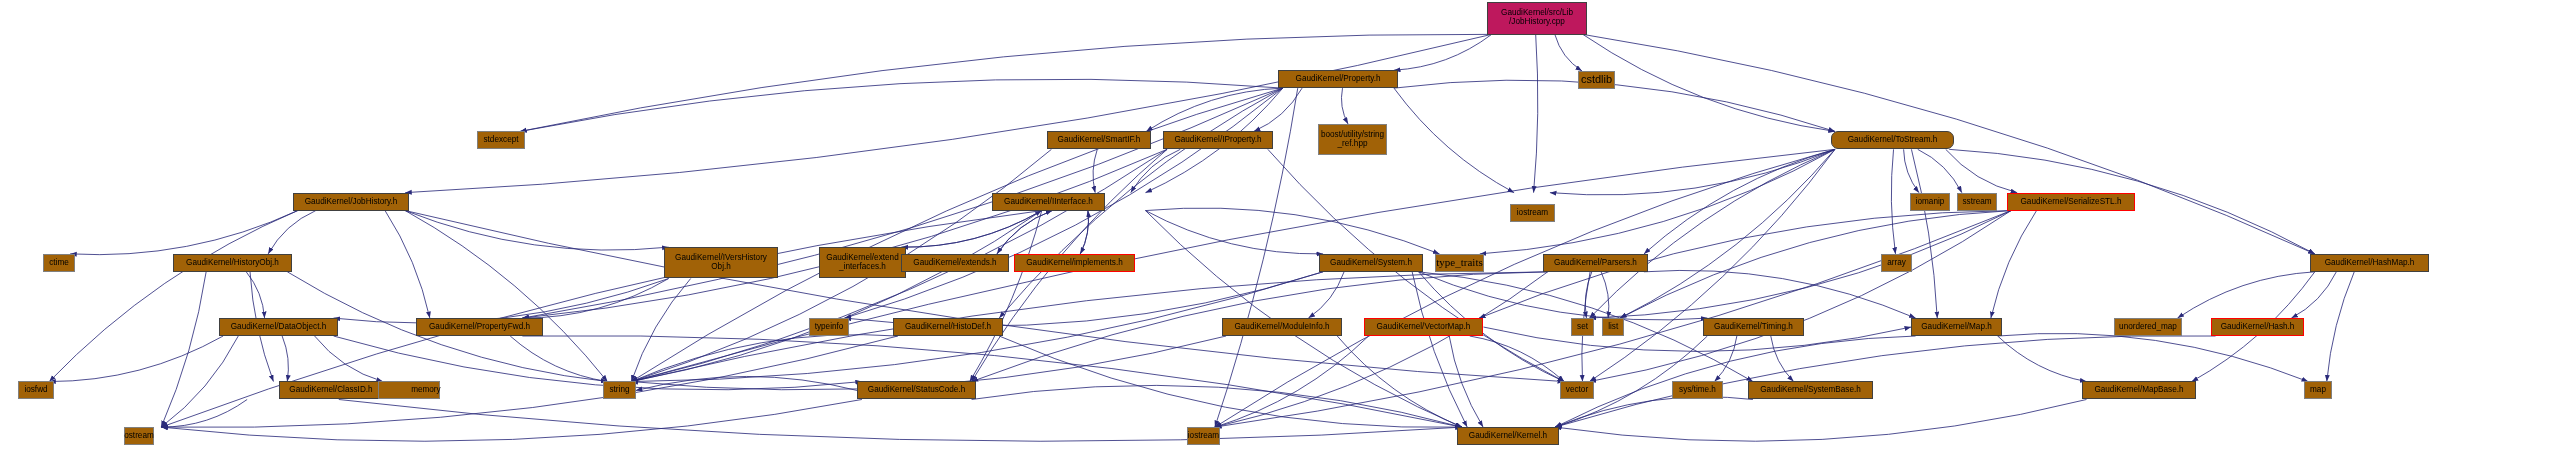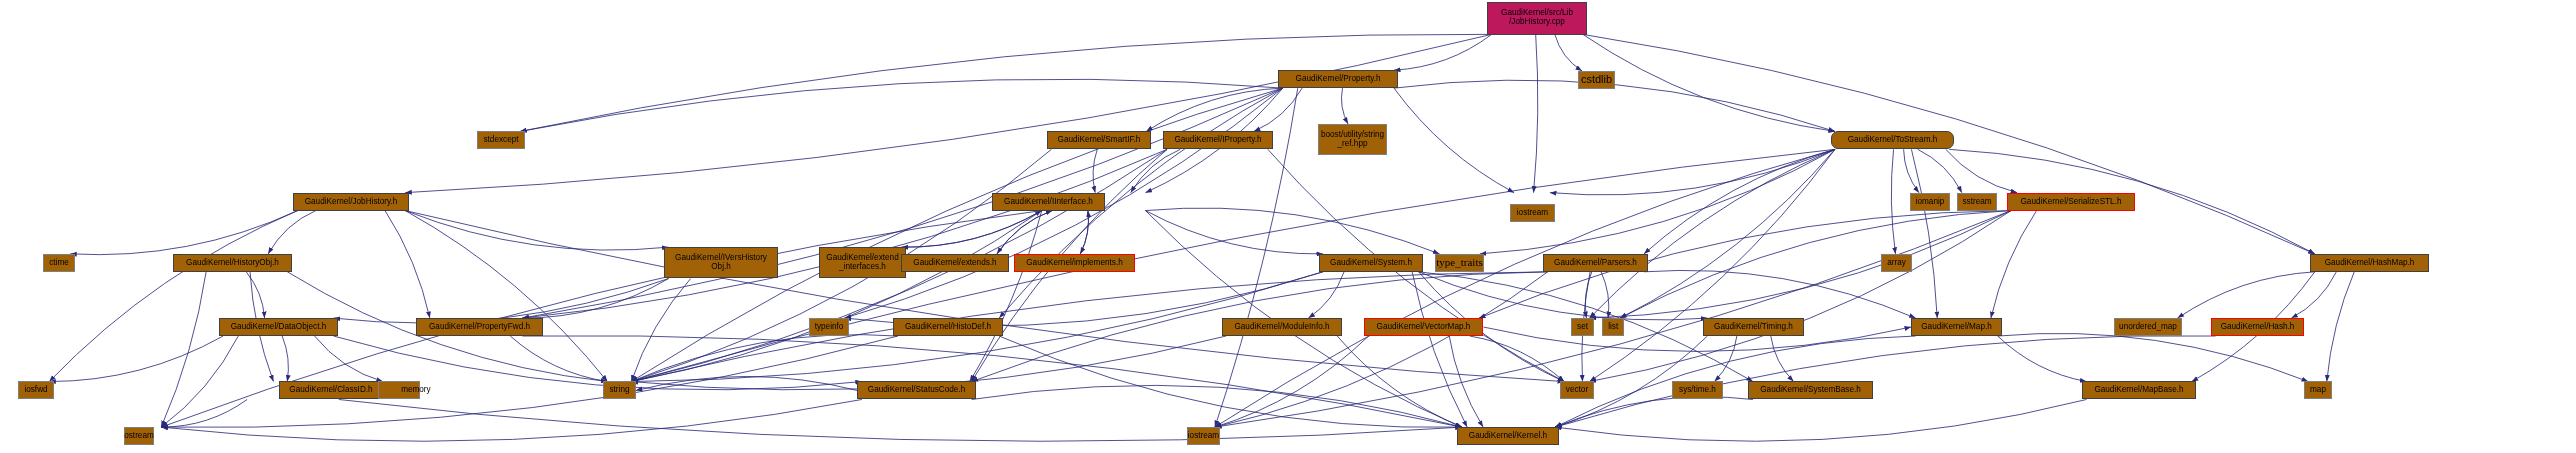--- a/index.html
+++ b/index.html
@@ -184,21 +184,21 @@
       <div class="node lib" style="left: 1222px; top: 318px; width: 120px; height: 18px; font-size: 8.2px;">GaudiKernel/ModuleInfo.h</div>
       <div class="node red" style="left: 1364px; top: 318px; width: 119px; height: 18px; font-size: 8.2px;">GaudiKernel/VectorMap.h</div>
       <div class="node" style="left: 1571px; top: 318px; width: 23px; height: 18px; font-size: 8.2px;">set</div>
       <div class="node" style="left: 1602px; top: 318px; width: 22.4px; height: 18px; font-size: 8.2px;">list</div>
       <div class="node lib" style="left: 1703px; top: 318px; width: 101px; height: 18px; font-size: 8.2px;">GaudiKernel/Timing.h</div>
       <div class="node lib" style="left: 1911px; top: 318px; width: 91px; height: 18px; font-size: 8.2px;">GaudiKernel/Map.h</div>
       <div class="node" style="left: 2114px; top: 318px; width: 68px; height: 18px; font-size: 8.2px;">unordered_map</div>
       <div class="node red" style="left: 2211px; top: 318px; width: 93px; height: 18px; font-size: 8.2px;">GaudiKernel/Hash.h</div>
       <div class="node" style="left: 18px; top: 381px; width: 36px; height: 18px; font-size: 8.2px;">iosfwd</div>
       <div class="node lib" style="left: 239px; top: 381px; width: 104px; height: 18px; font-size: 8.2px; margin-left: 40px;">GaudiKernel/ClassID.h</div>
-      <div class="node" style="left: 378px; top: 381px; width: 42px; height: 18px; font-size: 8.2px; padding-left: 36px;">memory</div>
+      <div class="node" style="left: 378px; top: 381px; width: 62px; height: 18px; font-size: 8.2px; padding-left: 36px;">memory</div>
       <div class="node" style="left: 603px; top: 381px; width: 33px; height: 18px; font-size: 8.2px;">string</div>
       <div class="node lib" style="left: 857px; top: 381px; width: 119px; height: 18px; font-size: 8.2px;">GaudiKernel/StatusCode.h</div>
       <div class="node" style="left: 1560px; top: 381px; width: 34px; height: 18px; font-size: 8.2px;">vector</div>
       <div class="node" style="left: 1672px; top: 381px; width: 51px; height: 18px; font-size: 8.2px;">sys/time.h</div>
       <div class="node lib" style="left: 1748px; top: 381px; width: 125px; height: 18px; font-size: 8.2px;">GaudiKernel/SystemBase.h</div>
       <div class="node lib" style="left: 2082px; top: 381px; width: 114px; height: 18px; font-size: 8.2px;">GaudiKernel/MapBase.h</div>
       <div class="node" style="left: 2304px; top: 381px; width: 28px; height: 18px; font-size: 8.2px;">map</div>
       <div class="node" style="left: 124px; top: 427px; width: 30px; height: 18px; font-size: 8.2px;">ostream</div>
       <div class="node" style="left: 1187px; top: 427px; width: 33px; height: 18px; font-size: 8.2px;">iostream</div>
       <div class="node lib" style="left: 1457px; top: 427px; width: 102px; height: 18px; font-size: 8.2px;">GaudiKernel/Kernel.h</div>

